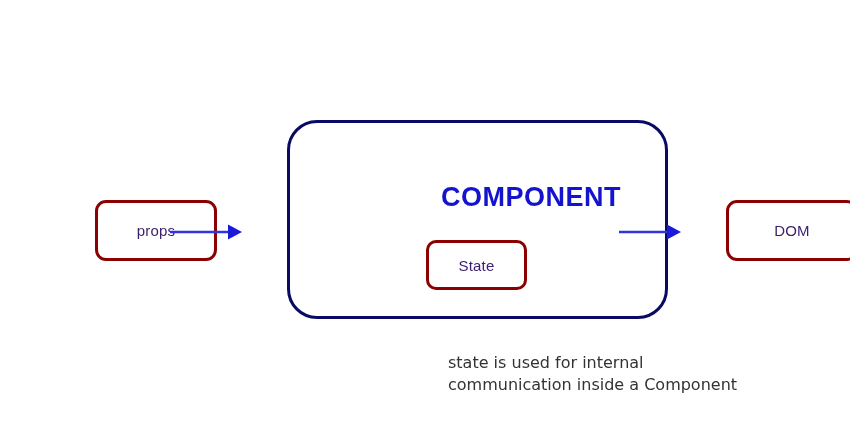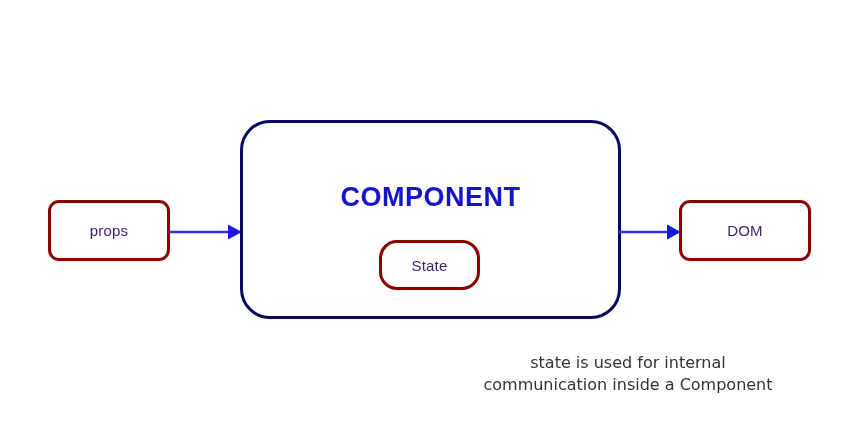--- a/index.html
+++ b/index.html
@@ -24,20 +24,21 @@
   }
 
   
   .node {
     position: absolute;
     box-sizing: border-box;
     display: flex;
     align-items: center;
     justify-content: center;
     background: #ffffff;
+    margin-left: 47px;
   }
 
   
   .node-red {
     border: 3px solid #8B0000;
     border-radius: 11px;
   }
   .node-red .node-label {
     color: #3B1E6E;
     font-size: 15px;
@@ -70,30 +71,30 @@
     left: 240px;
     top: 120px;
     width: 381px;
     height: 199px;
   }
   #node-state {
     left: 379px;
     top: 240px;
     width: 101px;
     height: 50px;
-    border-radius: 18px;
+    border-radius: 10px;
   }
 
   
   #component-title {
     position: absolute;
     left: 240px;
     top: 184px;
     width: 381px;
-    text-align: center;
+    text-align: right;
     color: #1414CC;
     font-size: 27px;
     font-weight: bold;
     letter-spacing: 0.5px;
     line-height: 1;
     white-space: nowrap;
   }
 
   
   .arrow-svg {
@@ -117,21 +118,20 @@
   #caption {
     position: absolute;
     left: 448px;
     top: 352px;
     width: 360px;
     color: #333333;
     font-family: "DejaVu Sans", sans-serif;
     font-size: 16px;
     line-height: 22px;
     white-space: pre-line;
-    text-align: center;
   }
 </style>
 </head>
 <body>
 
 <div id="diagram-canvas">
 
   <div class="node node-red" id="node-props">
     <span class="node-label">props</span>
   </div>

